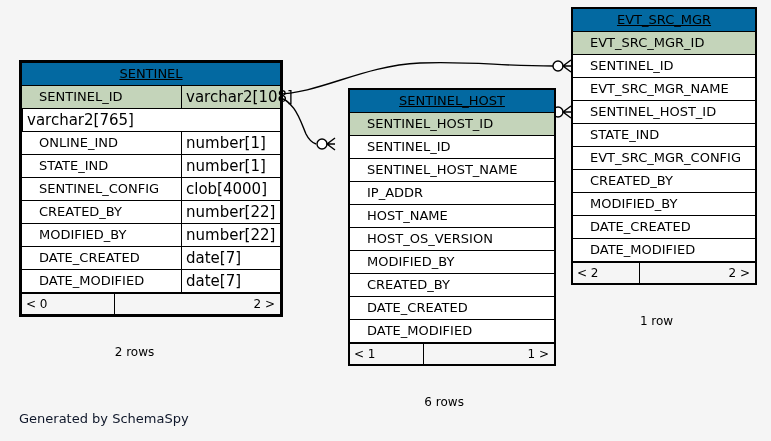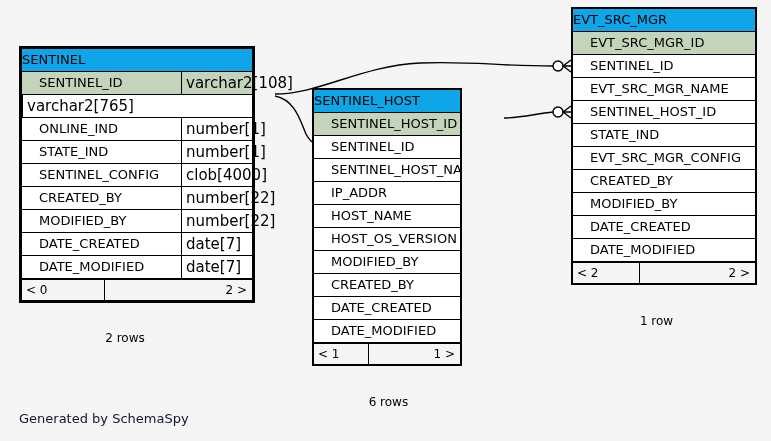--- a/index.html
+++ b/index.html
@@ -9,25 +9,27 @@
     font-family:"DejaVu Sans","Liberation Sans",sans-serif;
     position:relative;overflow:hidden;
   }
   #canvas{position:absolute;inset:0;}
   svg.edges{position:absolute;left:0;top:0;width:771px;height:441px;pointer-events:none;}
 
   .table{position:absolute;background:#ffffff;border:2px solid #000;box-sizing:border-box;}
   .table.emphasis{border-width:3px;}
 
   .thead{
-    background:#0ea5e9;
+    background:#0369a1;
+    text-align:center;
     font-size:13px;color:#000;
     height:22px;line-height:22px;
     border-bottom:1px solid #000;
     white-space:nowrap;
+    text-decoration:underline;
   }
   .row{
     display:flex;height:23px;border-bottom:1px solid #000;box-sizing:border-box;
   }
   .row:last-of-type{border-bottom:none;}
   .row.pk{background:#c4d4ba;}
   .cname{
     flex:0 0 auto;
     font-size:13px;line-height:22px;color:#000;
     padding-left:17px;white-space:nowrap;overflow:hidden;
@@ -45,23 +47,23 @@
     border-top:1px solid #000;box-sizing:border-box;
   }
   .tfoot div{
     font-size:12px;line-height:20px;color:#000;white-space:nowrap;
   }
   .f-prev{flex:0 0 34%;padding-left:4px;text-align:left;border-right:1px solid #000;}
   .f-mid{flex:0 0 33%;padding-right:5px;border-right:4px solid #d946ef;margin-top:48px;}
   .f-next{flex:1 1 auto;text-align:right;padding-right:5px;}
 
   
-  #t-sentinel{left:19px;top:46px;width:236px;}
+  #t-sentinel{left:19px;top:60px;width:264px;}
   #t-sentinel .cname{flex:0 0 142px;}
-  #t-host{left:312px;top:88px;width:150px;}
+  #t-host{left:348px;top:88px;width:208px;}
   #t-evt{left:571px;top:7px;width:186px;}
 
   .caption{
     position:absolute;left:19px;top:411px;
     font-size:13px;color:#0f172a;white-space:nowrap;
   }
 </style>
 </head>
 <body>
 

